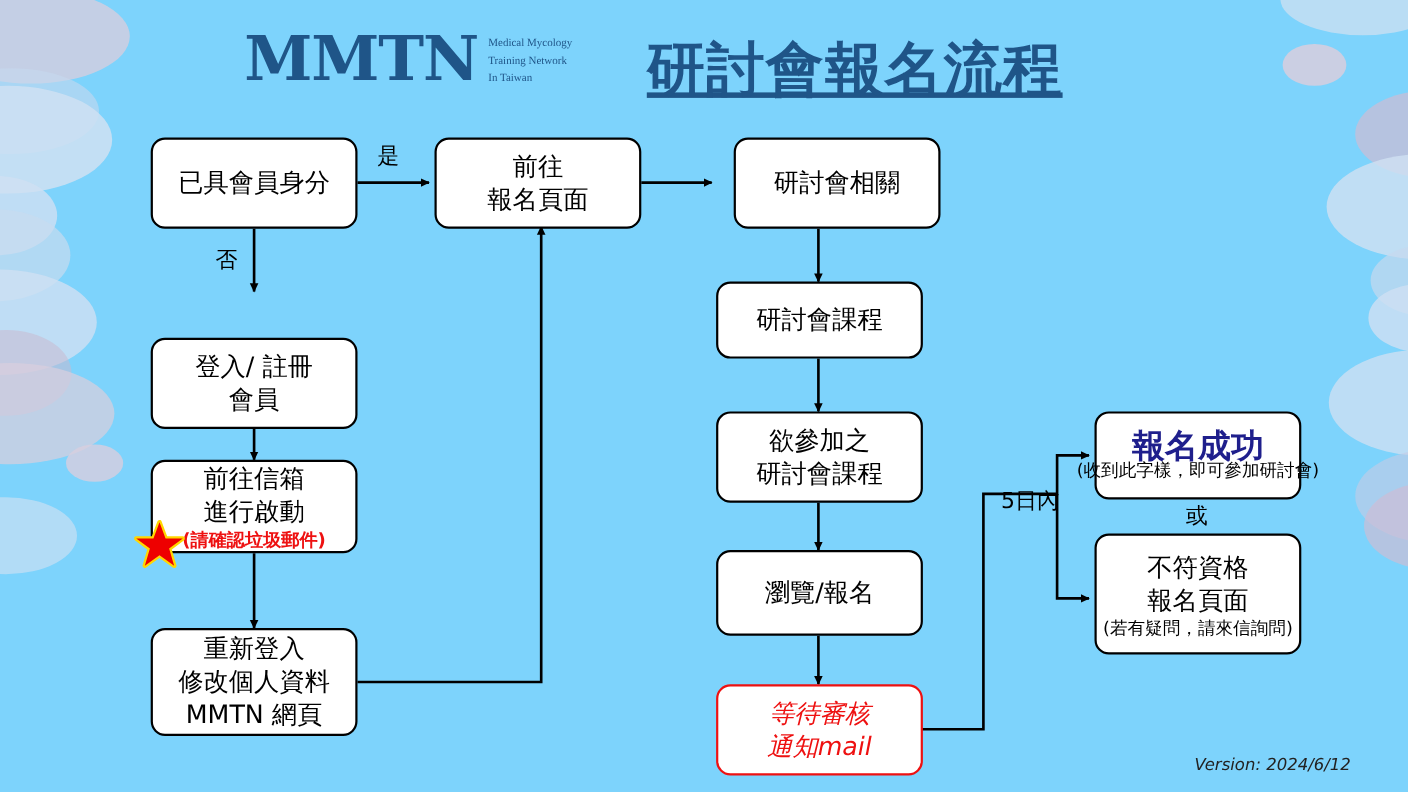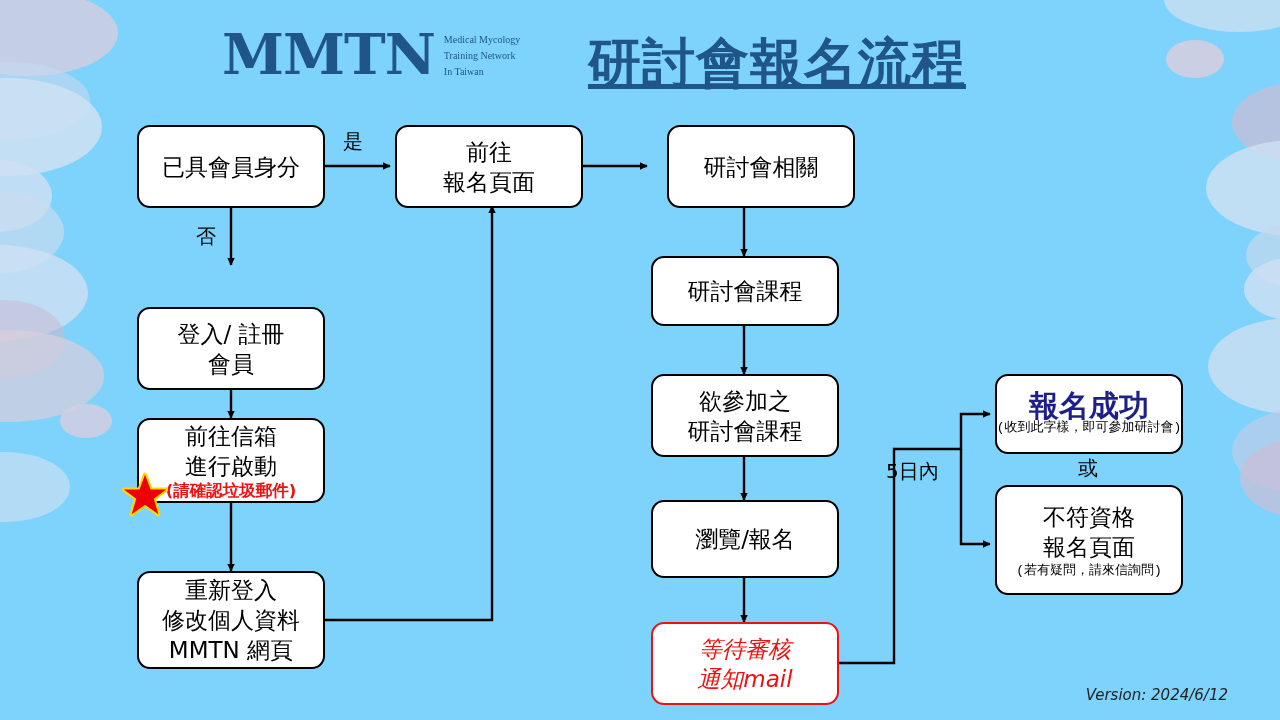--- a/index.html
+++ b/index.html
@@ -118,25 +118,24 @@
     white-space: nowrap;
   }
   .headline-blue {
     font-size: 30px;
     line-height: 26px;
     font-weight: 700;
     color: #1f1f8c;
     white-space: nowrap;
   }
   .subnote {
-    font-size: 13px;
+    font-size: 16px;
     line-height: 17px;
     color: #000000;
     white-space: nowrap;
-    font-family: Liberation Mono, monospace;
   }
 
   .edge-label {
     position: absolute;
     font-size: 20px;
     line-height: 24px;
     color: #000000;
     white-space: nowrap;
     z-index: 3;
   }
@@ -288,21 +287,21 @@
     </div>
 
     <div class="node" style="left:995px; top:485px; width:188px; height:110px;">
       <div class="line">不符資格</div>
       <div class="line">報名頁面</div>
       <div class="subnote">(若有疑問，請來信詢問)</div>
     </div>
 
     <div class="edge-label" style="left:343px; top:129px;">是</div>
     <div class="edge-label" style="left:196px; top:224px;">否</div>
-    <div class="edge-label" style="left:886px; top:443px;margin-top:16px;">5日內</div>
+    <div class="edge-label" style="left:910px; top:443px;">5日內</div>
     <div class="edge-label" style="left:1078px; top:456px;">或</div>
 
     <svg id="star" viewBox="0 0 100 100">
       <path d="M50,6 L62,38 L96,38 L69,58 L79,92 L50,71 L21,92 L31,58 L4,38 L38,38 Z" fill="#ff0000" stroke="#ffd700" stroke-width="9" stroke-linejoin="round"></path>
       <path d="M50,6 L62,38 L96,38 L69,58 L79,92 L50,71 L21,92 L31,58 L4,38 L38,38 Z" fill="#ee0000"></path>
     </svg>
   </div>
 
   <div id="version">Version: 2024/6/12</div>
 </div>

